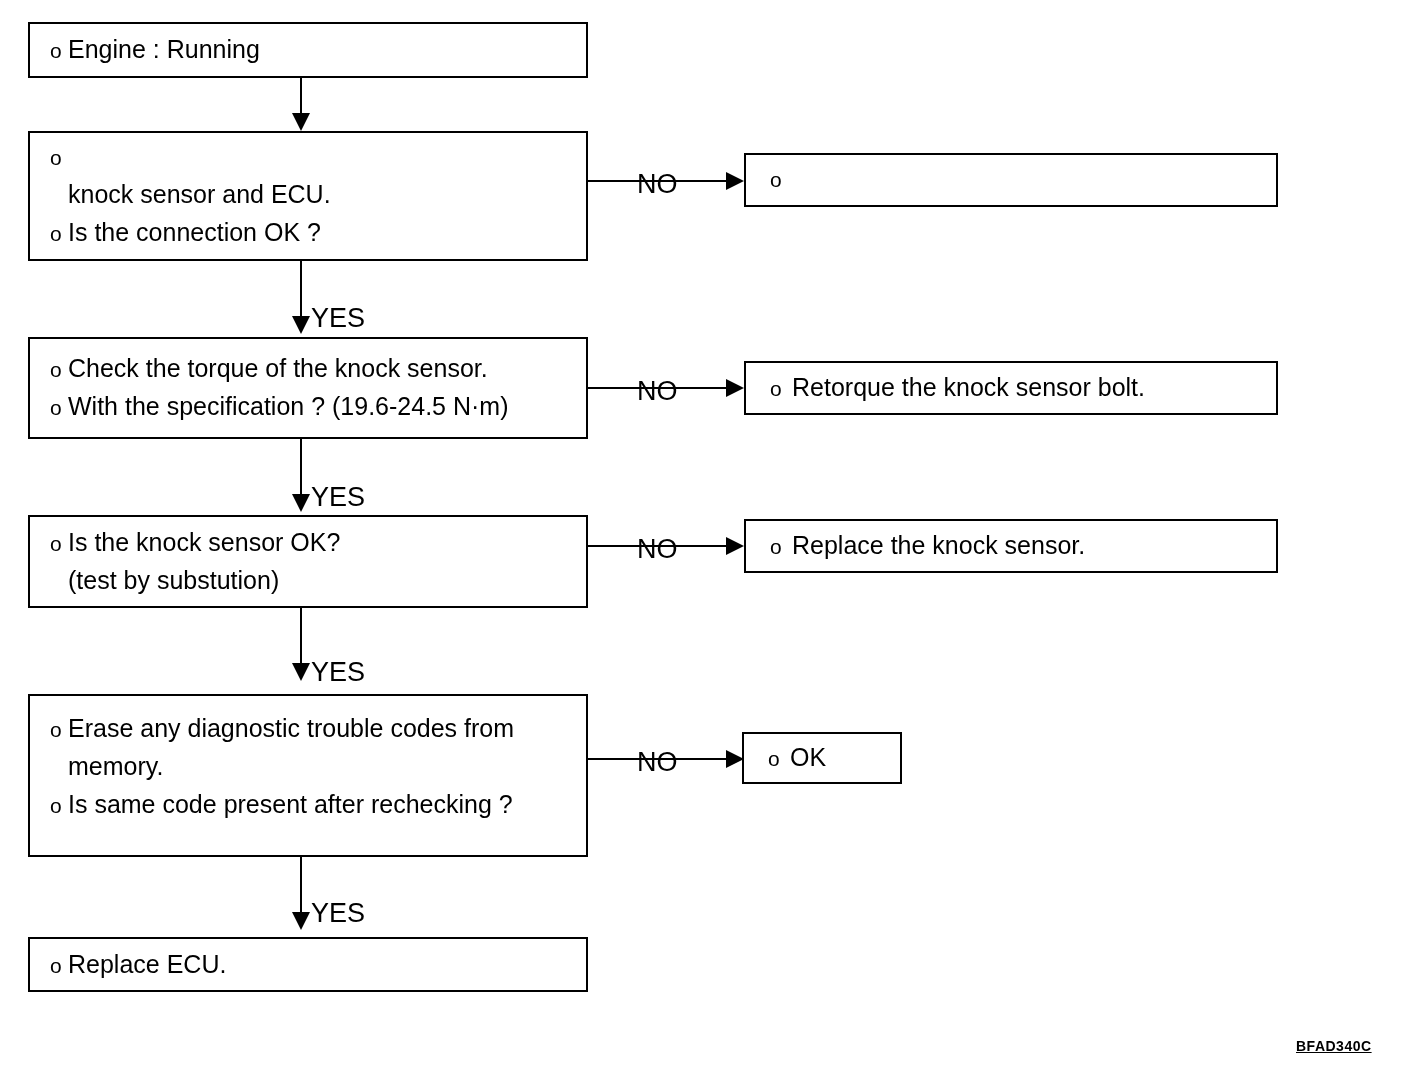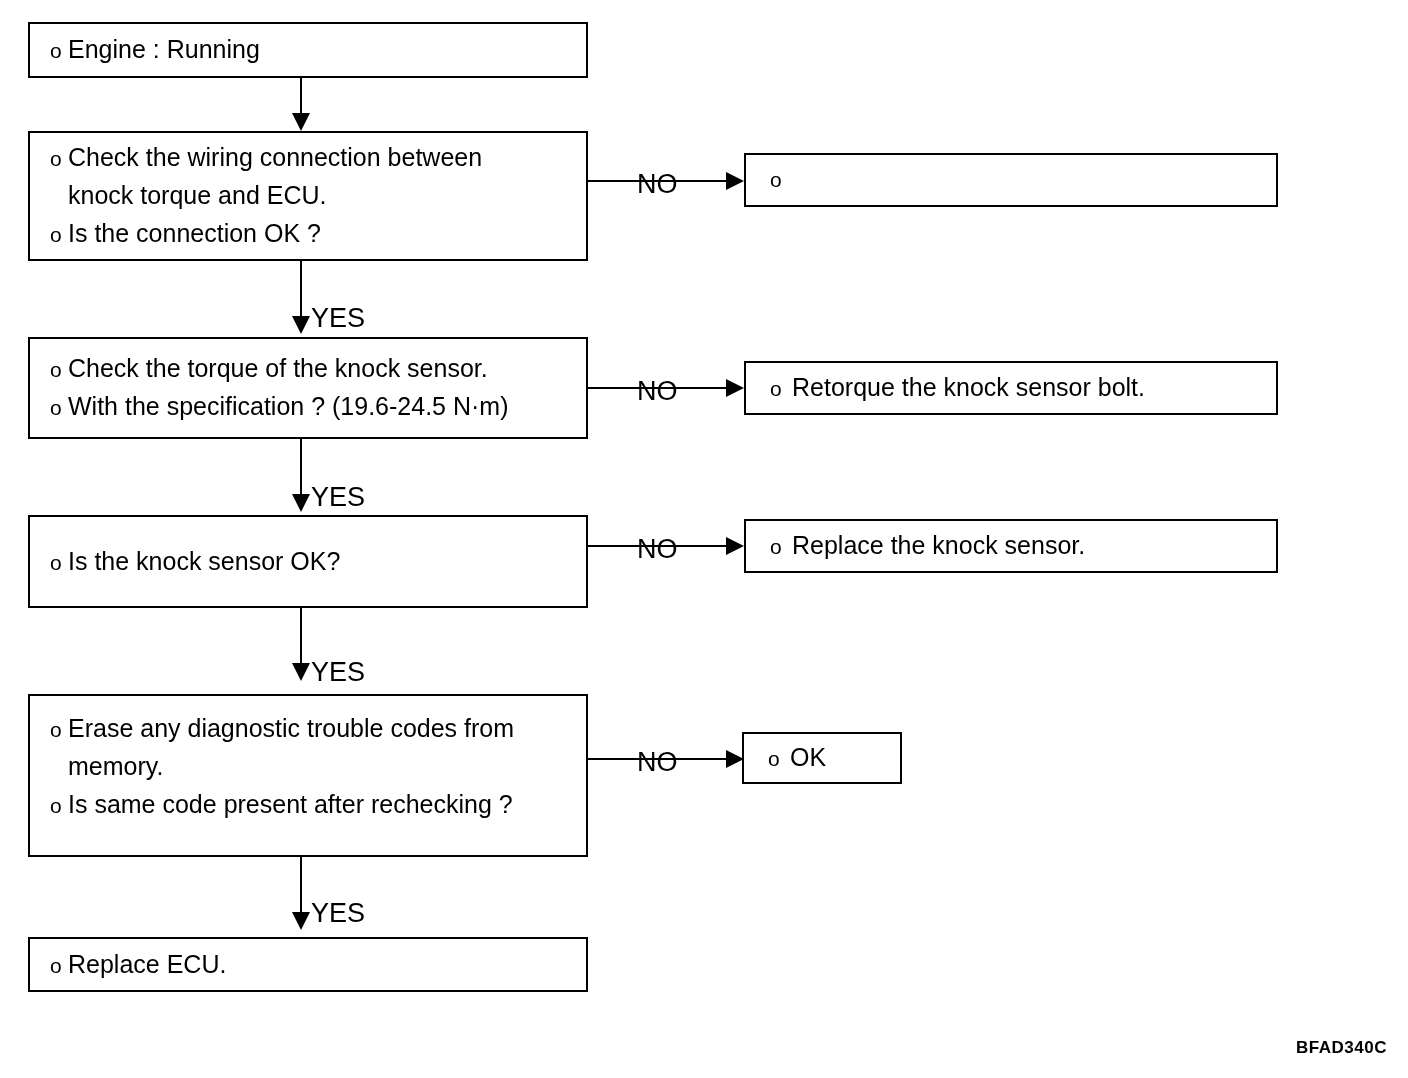--- a/index.html
+++ b/index.html
@@ -77,49 +77,49 @@
   }
   .edge-label {
     position: absolute;
     font-size: 27px;
     line-height: 27px;
     white-space: nowrap;
     margin-top: 28px;
   }
   .figcode {
     position: absolute;
-    font-size: 17px;
+    font-size: 14px;
     font-weight: bold;
     letter-spacing: 0.5px;
     white-space: nowrap;
+    text-decoration: underline;
   }
 </style>
 </head>
 <body>
 
 <div id="page">
 
   <div class="box" style="left:28px; top:22px; width:560px; height:56px;">
     <div class="line">
       <span class="bullet">o</span>
       <span class="txt">Engine : Running</span>
     </div>
   </div>
 
   <div class="vline" style="left:300px; top:78px; height:42px;"></div>
   <div class="arrow-down" style="left:292px; top:113px;"></div>
 
   <div class="box" style="left:28px; top:131px; width:560px; height:130px;">
     <div class="line">
       <span class="bullet">o</span>
-      <span class="txt">Check the wiring connection between</span>
     </div>
     <div class="line cont">
       <span class="bullet">o</span>
-      <span class="txt">knock torque and ECU.</span>
+      <span class="txt">knock sensor and ECU.</span>
     </div>
     <div class="line">
       <span class="bullet">o</span>
       <span class="txt">Is the connection OK ?</span>
     </div>
   </div>
 
   <div class="hline" style="left:588px; top:180px; width:148px;"></div>
   <div class="arrow-right" style="left:726px; top:172px;"></div>
   <div class="edge-label" style="left:637px; top:143px;">NO</div>
@@ -158,20 +158,24 @@
 
   <div class="vline" style="left:300px; top:439px; height:62px;"></div>
   <div class="arrow-down" style="left:292px; top:494px;"></div>
   <div class="edge-label" style="left:311px; top:456px;">YES</div>
 
   <div class="box" style="left:28px; top:515px; width:560px; height:93px;">
     <div class="line">
       <span class="bullet">o</span>
       <span class="txt">Is the knock sensor OK?</span>
     </div>
+    <div class="line cont">
+      <span class="bullet">o</span>
+      <span class="txt">(test by substution)</span>
+    </div>
   </div>
 
   <div class="hline" style="left:588px; top:545px; width:148px;"></div>
   <div class="arrow-right" style="left:726px; top:537px;"></div>
   <div class="edge-label" style="left:637px; top:508px;">NO</div>
 
   <div class="box" style="left:744px; top:519px; width:534px; height:54px;">
     <div class="line">
       <span class="bullet bullet-wide">o</span>
       <span class="txt">Replace the knock sensor.</span>

